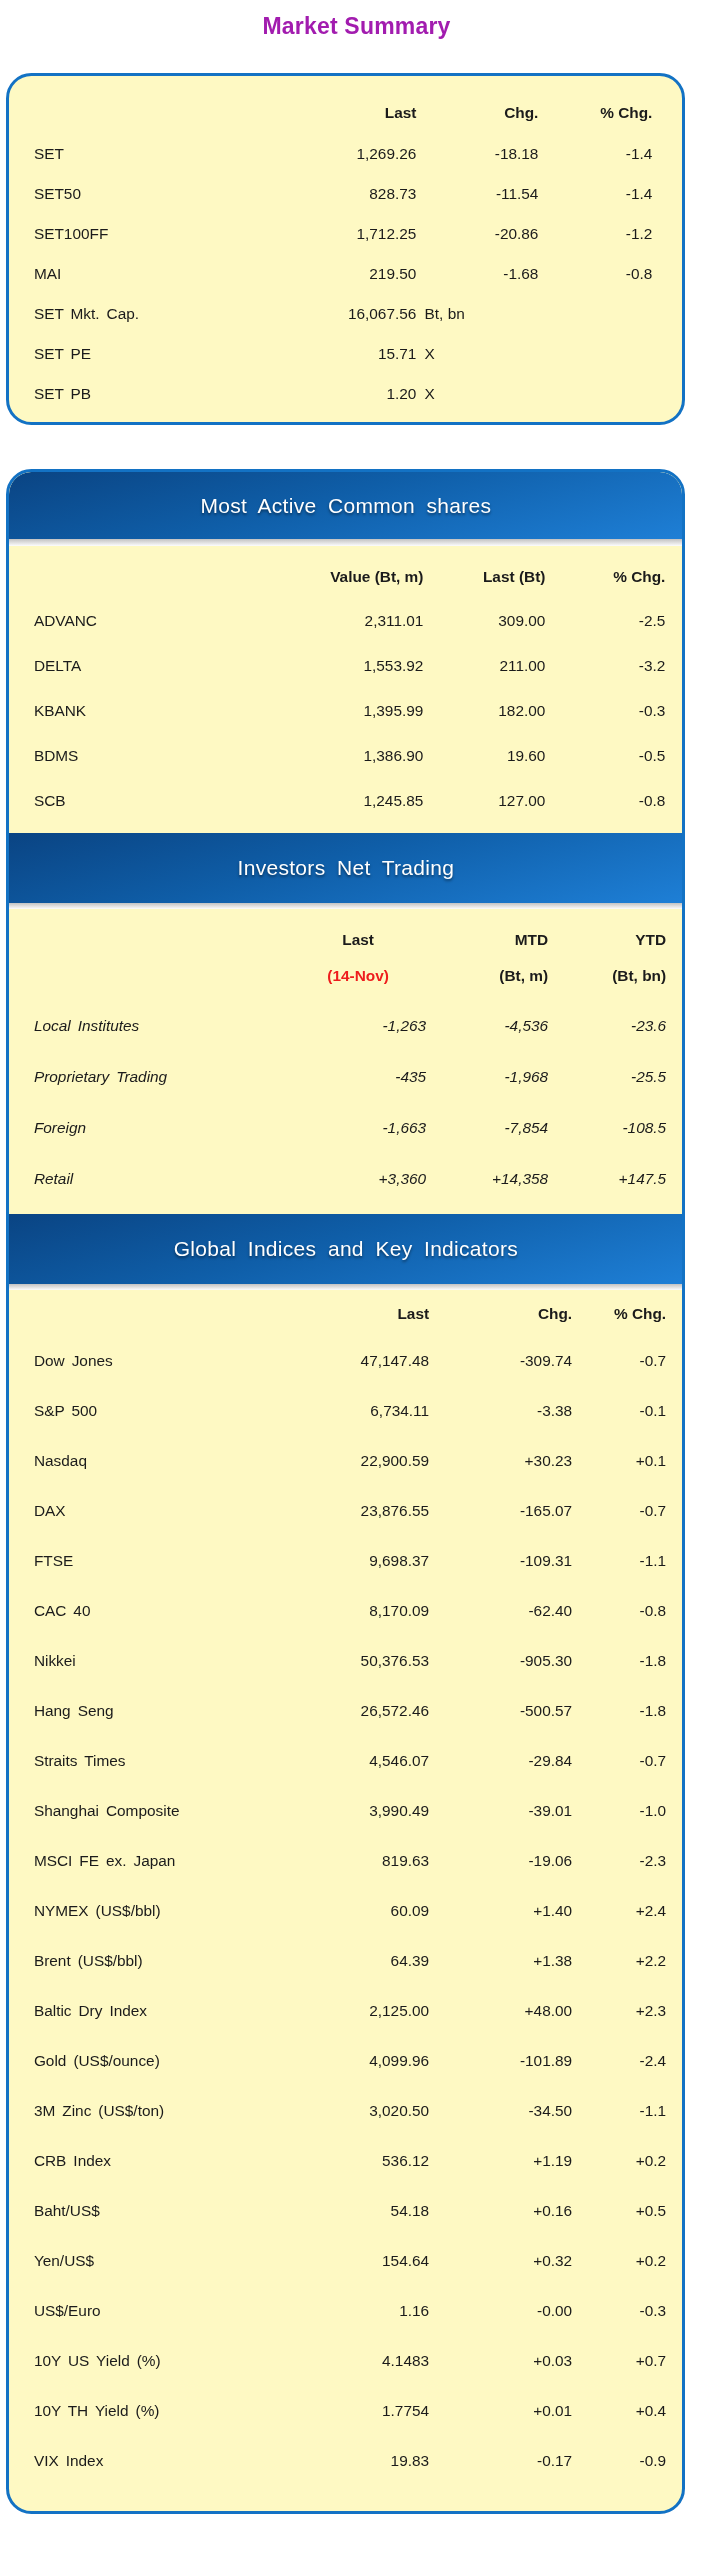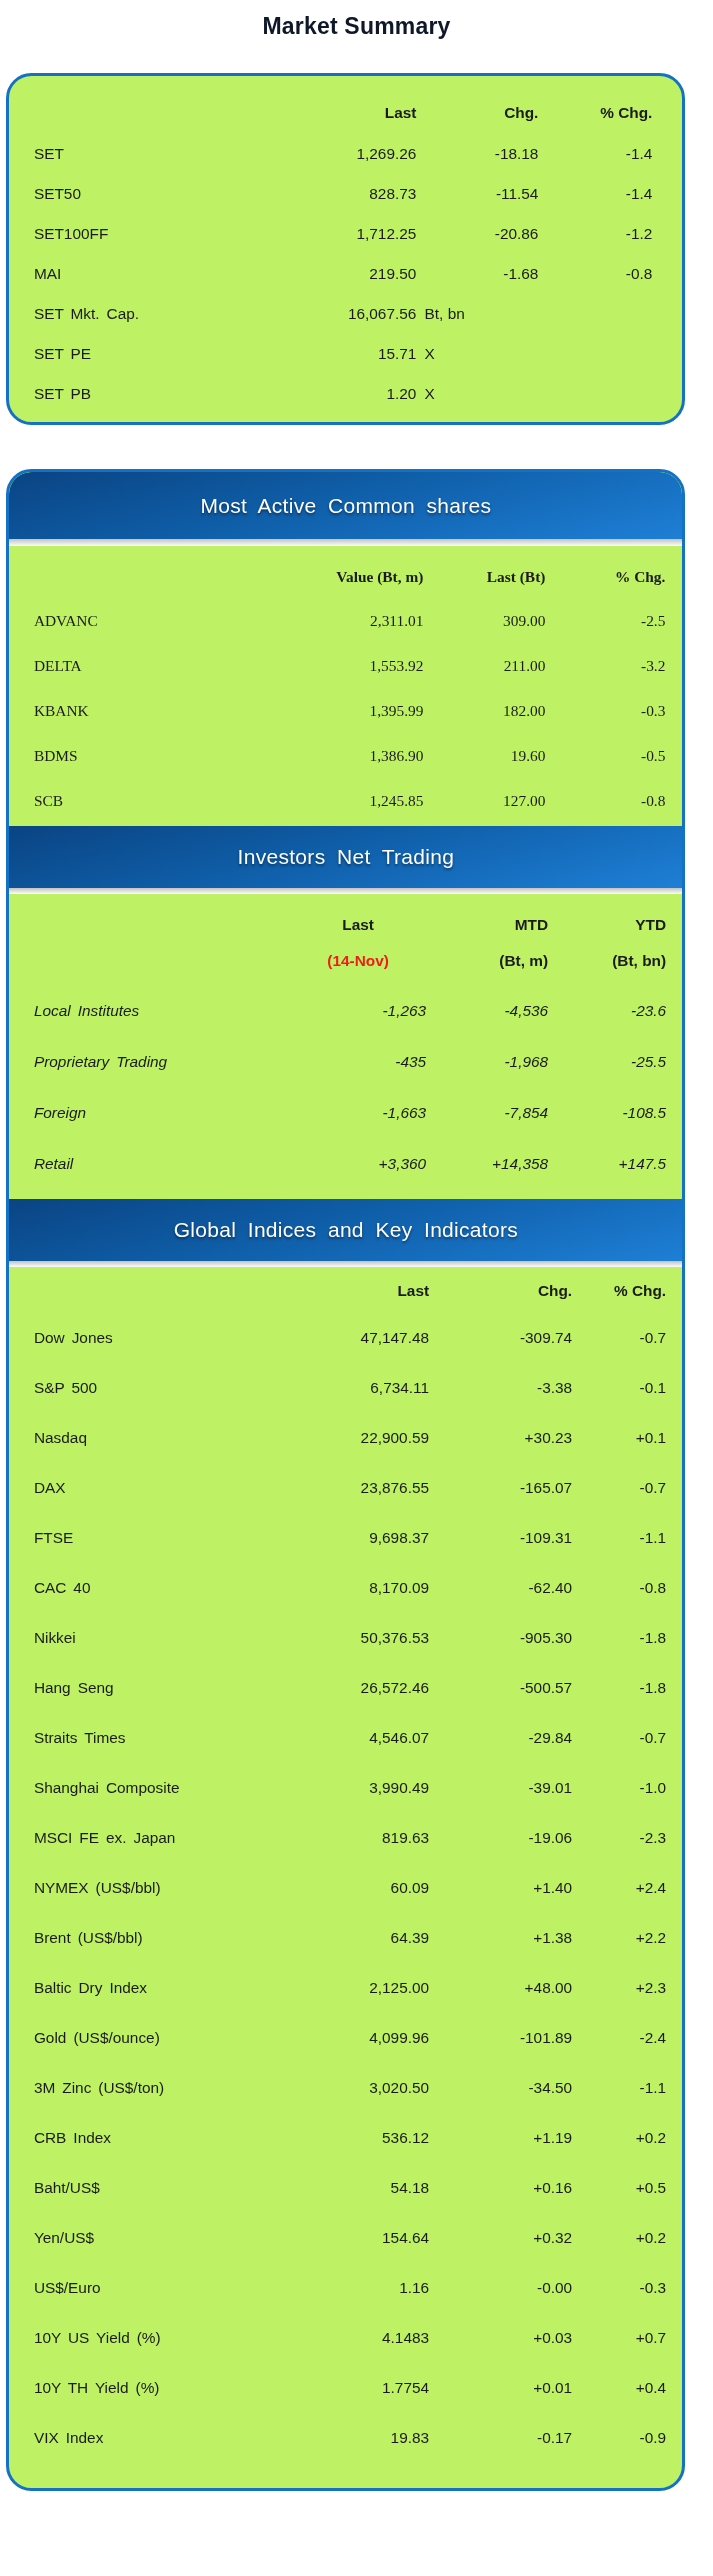--- a/index.html
+++ b/index.html
@@ -1,48 +1,48 @@
 <!DOCTYPE html>
 <html style="font-size:14.5px"><head>
 <meta charset="utf-8">
 <style>
   html,body{margin:0;padding:0;background:#ffffff;}
   body{font-family:"Liberation Sans", sans-serif; color:#1b1b1b; width:713px;}
   .page{width:713px; height:2576px; position:relative; background:#fff;}
 
-  .title{ text-align:center; color:#0f172a; font-size:23px; font-weight:bold;
+  .title{ text-align:center; color:#a21caf; font-size:23px; font-weight:bold;
           padding-top:12.7px; height:33px; letter-spacing:0.2px;}
 
-  .box{ box-sizing:border-box; margin-left:6.4px; width:679px; background:#bef264;
+  .box{ box-sizing:border-box; margin-left:6.4px; width:679px; background:#fef9c3;
         border:3.6px solid #1372c4; border-radius:25.4px;}
   .box1{ margin-top:27px; padding-top:16.3px; padding-bottom:8.2px;}
   .box2{ margin-top:44px; overflow:hidden;}
 
   .row{display:grid; align-items:center; font-size:15.4px;}
   .c{min-width:0;}
   .num{text-align:right; white-space:nowrap;}
   .label{white-space:nowrap; word-spacing:2.7px;}
   .hdr .c, .hdr1 .c, .hdr2 .c{font-weight:bold;}
 
   
   .ms .row{grid-template-columns:1fr 127px 122px 114px; padding:0 30px 0 24.5px; height:40px;}
   .ms .row.hdr{height:42px;}
   .ms .r-unit{grid-template-columns:1fr 127px 236px;}
   .ms .unit{text-align:left; padding-left:8.2px; white-space:nowrap;}
 
   
-  .banner{height:62px; display:flex; align-items:center; justify-content:center;
+  .banner{height:70px; display:flex; align-items:center; justify-content:center;
           color:#fff; font-size:21px; word-spacing:5.4px; letter-spacing:0.3px;
           background:linear-gradient(165deg,#0a4483 0%,#0f5ea8 45%,#1e7fd6 100%);
           text-shadow:0 1.8px 2.7px rgba(0,0,0,.45);}
   .banner.first{height:67px; border-radius:22px 22px 0 0;}
   .strip{height:6.4px; background:linear-gradient(#c2c2c2,#fdfdfd);}
 
   
-  .ma{padding-bottom:2px;font-family:Liberation Serif, serif;}
+  .ma{padding-bottom:9px;}
   .ma .row{grid-template-columns:1fr 136px 122px 120px; padding:0 17px 0 24.5px; height:45px;}
   .ma .hdr{height:44px; margin-top:9px;}
 
   
   .inv{padding-bottom:9px;}
   .inv .row{grid-template-columns:1fr 136px 122px 118px; padding:0 16.3px 0 24.5px;}
   .inv .hdr1{height:36px; margin-top:12.7px;}
   .inv .hdr2{height:36px;}
   .inv .hdr1 .ctr, .inv .hdr2 .ctr{text-align:center;}
   .inv .r-data{height:51px;}

